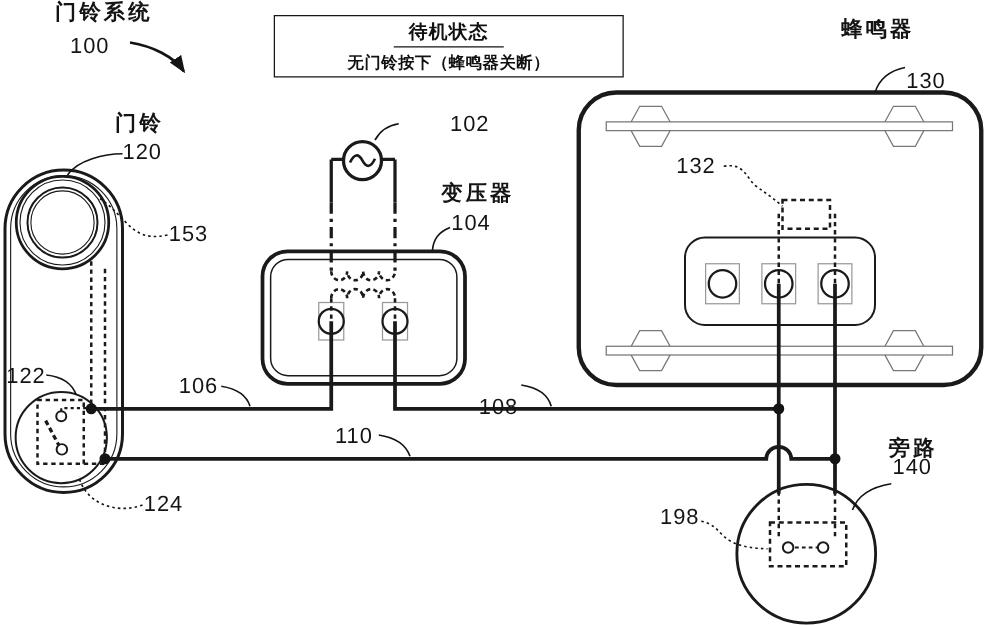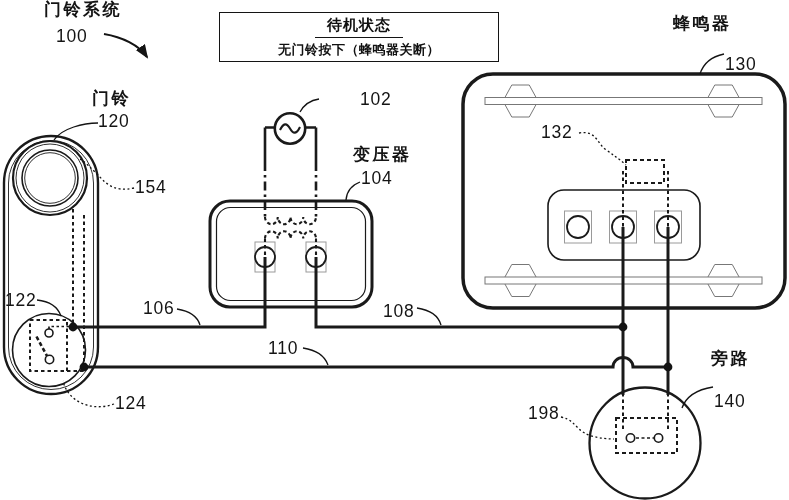--- a/index.html
+++ b/index.html
@@ -144,33 +144,33 @@
 <div class="lbl cn" style="left:44px;top:1px;">门铃系统</div>
 <div class="lbl num" style="left:56px;top:27px;">100</div>
 
 <div class="statebox">
   <span class="title">待机状态</span>
   <span class="subtitle">无门铃按下（蜂鸣器关断）</span>
 </div>
 
 <div class="lbl cn" style="left:92px;top:90px;">门铃</div>
 <div class="lbl num" style="left:98px;top:112px;">120</div>
-<div class="lbl num" style="left:135px;top:178px;">154</div>
+<div class="lbl num" style="left:135px;top:178px;">153</div>
 <div class="lbl num" style="left:5px;top:291px;">122</div>
 <div class="lbl num" style="left:115px;top:394px;">124</div>
 
 <div class="lbl num" style="left:320px;top:90px;margin-left:40px;">102</div>
 <div class="lbl cn" style="left:353px;top:146px;">变压器</div>
 <div class="lbl num" style="left:361px;top:169px;">104</div>
 
 <div class="lbl num" style="left:143px;top:299px;">106</div>
-<div class="lbl num" style="left:383px;top:302px;">108</div>
+<div class="lbl num" style="left:383px;top:316px;">108</div>
 <div class="lbl num" style="left:268px;top:339px;text-align:right;">110</div>
 
 <div class="lbl cn" style="left:673px;top:15px;text-align:right;">蜂鸣器</div>
 <div class="lbl num" style="left:725px;top:55px;">130</div>
 <div class="lbl num" style="left:541px;top:123px;">132</div>
 
 <div class="lbl cn" style="left:711px;top:350px;">旁路</div>
-<div class="lbl num" style="left:714px;top:392px;">140</div>
+<div class="lbl num" style="left:714px;top:364px;">140</div>
 <div class="lbl num" style="left:528px;top:404px;">198</div>
 
 </div>
 
 </body></html>

